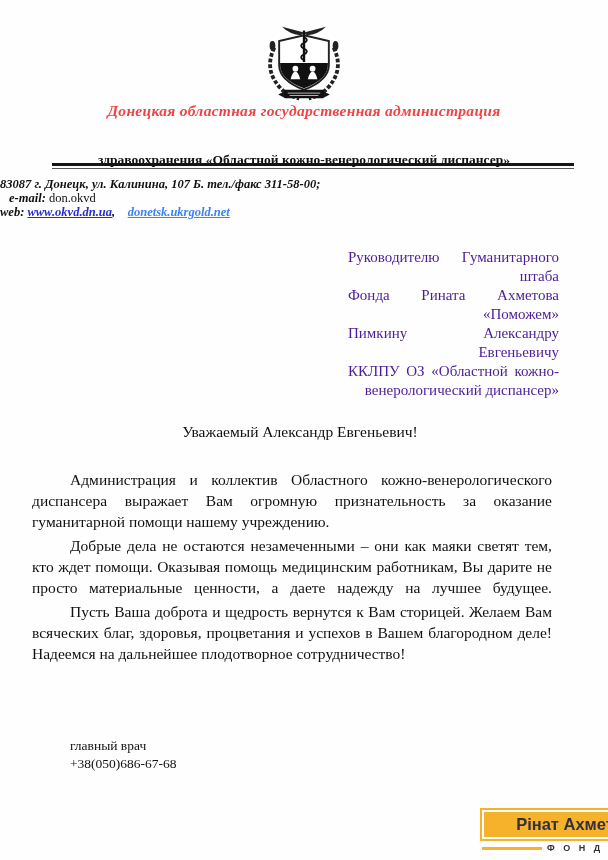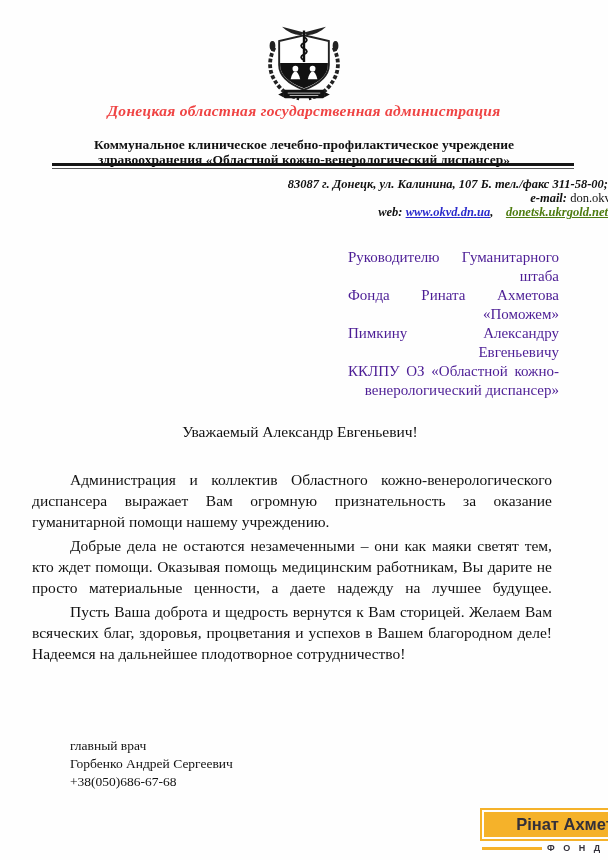--- a/index.html
+++ b/index.html
@@ -26,21 +26,21 @@
     position:absolute;left:0;width:608px;text-align:center;
     font-weight:bold;font-size:13.5px;line-height:15px;color:#111;
   }
   .hdr-bold1{top:137px;}
   .hdr-bold2{top:152px;}
   .rule{
     position:absolute;left:52px;right:34px;top:163px;height:2px;
     border-top:3px solid #151515;border-bottom:1px solid #555;
   }
   
-  .contact{position:absolute;left:0;width:608px;text-align:right;font-size:12.5px;color:#111;}
+  .contact{position:absolute;left:0;width:608px;text-align:left;font-size:12.5px;color:#111;}
   .contact-addr{top:177px;font-weight:bold;font-style:italic;}
   .contact-email{top:191px;padding-left:9px;}
   .contact-web{top:205px;}
   .lbl{font-weight:bold;font-style:italic;}
   .plain{font-weight:normal;font-style:normal;}
   a.weblink{font-weight:bold;font-style:italic;}
   
   .recipient{
     position:absolute;left:348px;top:248px;width:211px;
     font-size:15px;line-height:19px;color:#4c1d95;
@@ -107,33 +107,32 @@
 
       <rect x="24" y="70" width="42" height="9" rx="1.5" fill="#111"></rect>
       <path d="M24,72 L18,75 L24,78 Z" fill="#111"></path>
       <path d="M66,72 L72,75 L66,78 Z" fill="#111"></path>
       <line x1="28" y1="73.5" x2="62" y2="73.5" stroke="#bbb" stroke-width="1"></line>
       <line x1="30" y1="76" x2="60" y2="76" stroke="#bbb" stroke-width="1"></line>
     </svg>
   </div>
 
   <div class="hdr-script hdr-script1">Донецкая областная государственная администрация</div>
-  <div class="hdr-bold hdr-bold1">Коммунальное клиническое лечебно-профилактическое учреждение</div>
   <div class="hdr-bold hdr-bold2">здравоохранения «Областной кожно-венерологический диспансер»</div>
   <div class="rule"></div>
 
   <div class="contact contact-addr">83087  г. Донецк, ул. Калинина, 107 Б. тел./факс 311-58-00;</div>
   <div class="contact contact-email">
     <span class="lbl">e-mail:</span>
     <span class="plain">don.okvd</span>
   </div>
   <div class="contact contact-web">
     <span class="lbl">web:</span>
     <a class="weblink" id="weblink1" href="#" style="color: rgb(42, 42, 204);">www.okvd.dn.ua</a><span class="lbl">,</span>&nbsp;&nbsp;&nbsp;
-    <a class="weblink" id="weblink2" href="#" style="color: #4d7c0f;">donetsk.ukrgold.net</a>
+    <a class="weblink" id="weblink2" href="#" style="color: #3b82f6;">donetsk.ukrgold.net</a>
   </div>
 
   <div class="recipient">
     <div class="line j">Руководителю Гуманитарного</div>
     <div class="line">штаба</div>
     <div class="line j">Фонда Рината Ахметова</div>
     <div class="line">«Поможем»</div>
     <div class="line j">Пимкину Александру</div>
     <div class="line">Евгеньевичу</div>
     <div class="line j">ККЛПУ ОЗ «Областной кожно-</div>
@@ -143,21 +142,20 @@
   <div class="salutation">Уважаемый Александр Евгеньевич!</div>
 
   <div class="body-text">
     <p>Администрация и коллектив Областного кожно-венерологического диспансера выражает Вам огромную признательность за оказание гуманитарной помощи нашему учреждению.</p>
     <p class="spread">Добрые дела не остаются незамеченными – они как маяки светят тем, кто ждет помощи. Оказывая помощь медицинским работникам, Вы дарите не просто материальные ценности, а даете надежду на лучшее будущее.</p>
     <p>Пусть Ваша доброта и щедрость вернутся к Вам сторицей. Желаем Вам всяческих благ, здоровья, процветания и успехов в Вашем благородном деле! Надеемся на дальнейшее плодотворное сотрудничество!</p>
   </div>
 
   <div class="signature">
     <div>главный врач</div>
-    <div>Горбенко Андрей Сергеевич</div>
     <div>+38(050)686-67-68</div>
   </div>
 
   <div class="fund-logo" style="--lg-yellow: #f5b22a; --lg-dark: #33303a;">
     <div class="fund-frame">
       <div class="fund-box">Рінат Ахметов</div>
     </div>
     <div class="fund-sub">
       <div class="fund-line"></div>
       <div class="fund-sub-text">Ф О Н Д</div>

